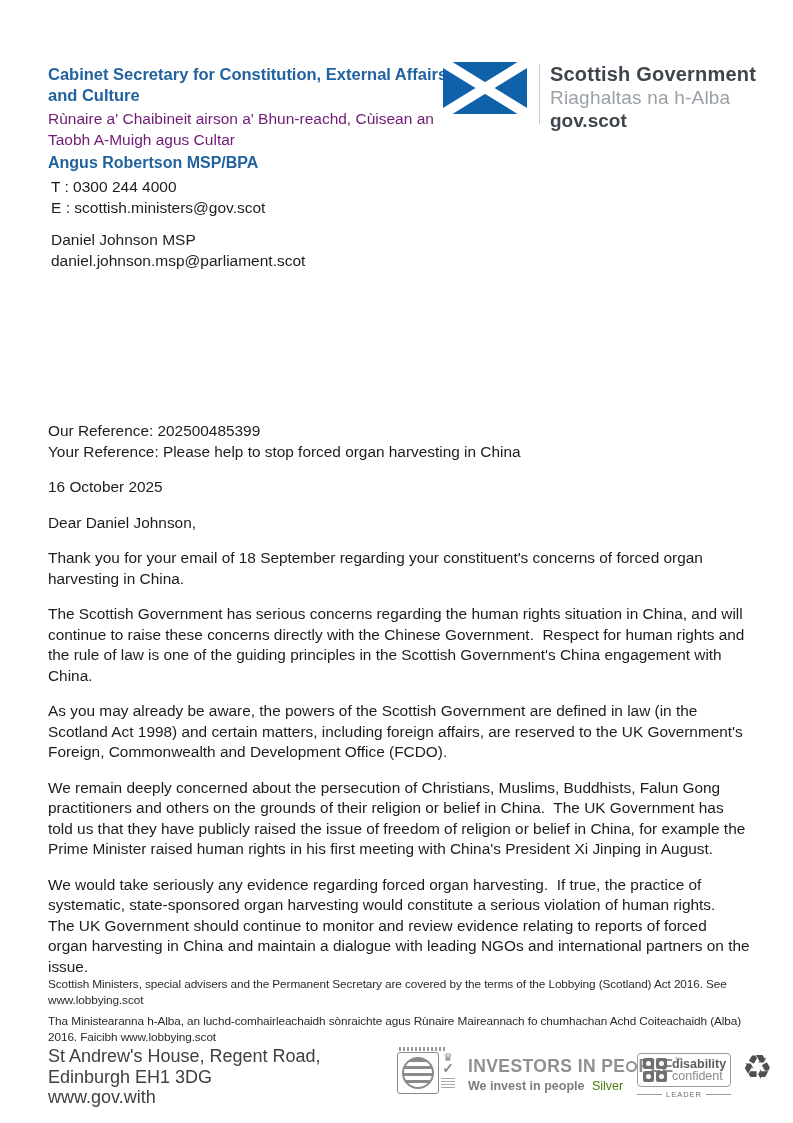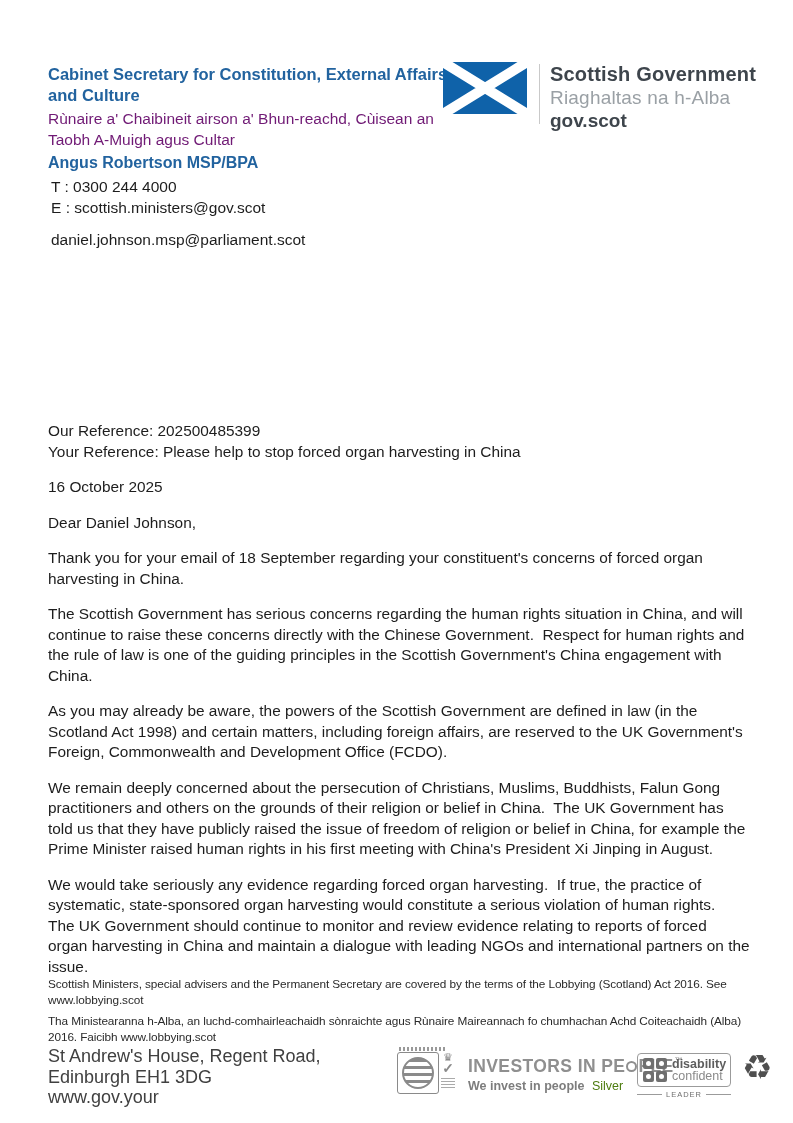--- a/index.html
+++ b/index.html
@@ -114,20 +114,21 @@
       <span class="logo-domain">gov.scot</span>
     </div>
   </div>
 
   <div class="contact">
     <div>T : 0300 244 4000</div>
     <div>E : scottish.ministers@gov.scot</div>
   </div>
 
   <div class="recipient">
+    <div>Daniel Johnson MSP</div>
     <div>daniel.johnson.msp@parliament.scot</div>
   </div>
 
   <div class="letter-body">
     <div class="refs">
       <div class="line">Our Reference: 202500485399</div>
       <div class="line">Your Reference: Please help to stop forced organ harvesting in China</div>
     </div>
     <div class="date-line line">16 October 2025</div>
     <div class="salutation line">Dear Daniel Johnson,</div>
@@ -138,21 +139,21 @@
     <p>We would take seriously any evidence regarding forced organ harvesting.  If true, the practice of systematic, state-sponsored organ harvesting would constitute a serious violation of human rights.  The UK Government should continue to monitor and review evidence relating to reports of forced organ harvesting in China and maintain a dialogue with leading NGOs and international partners on the issue.</p>
   </div>
 
   <div class="footnotes">
     <p>Scottish Ministers, special advisers and the Permanent Secretary are covered by the terms of the Lobbying (Scotland) Act 2016. See www.lobbying.scot</p>
     <p>Tha Ministearanna h-Alba, an luchd-comhairleachaidh sònraichte agus Rùnaire Maireannach fo chumhachan Achd Coiteachaidh (Alba) 2016. Faicibh www.lobbying.scot</p>
   </div>
 
   <div class="address-block">
     <div>St Andrew's House, Regent Road, Edinburgh EH1 3DG</div>
-    <div>www.gov.your</div>
+    <div>www.gov.with</div>
   </div>
 
   <div class="cert">
     <div class="cert-microtext"></div>
     <div class="cert-row">
       <div class="cert-seal-box">
         <div class="cert-globe"></div>
       </div>
       <div class="cert-right">
         <span class="cert-crown">♛</span>

